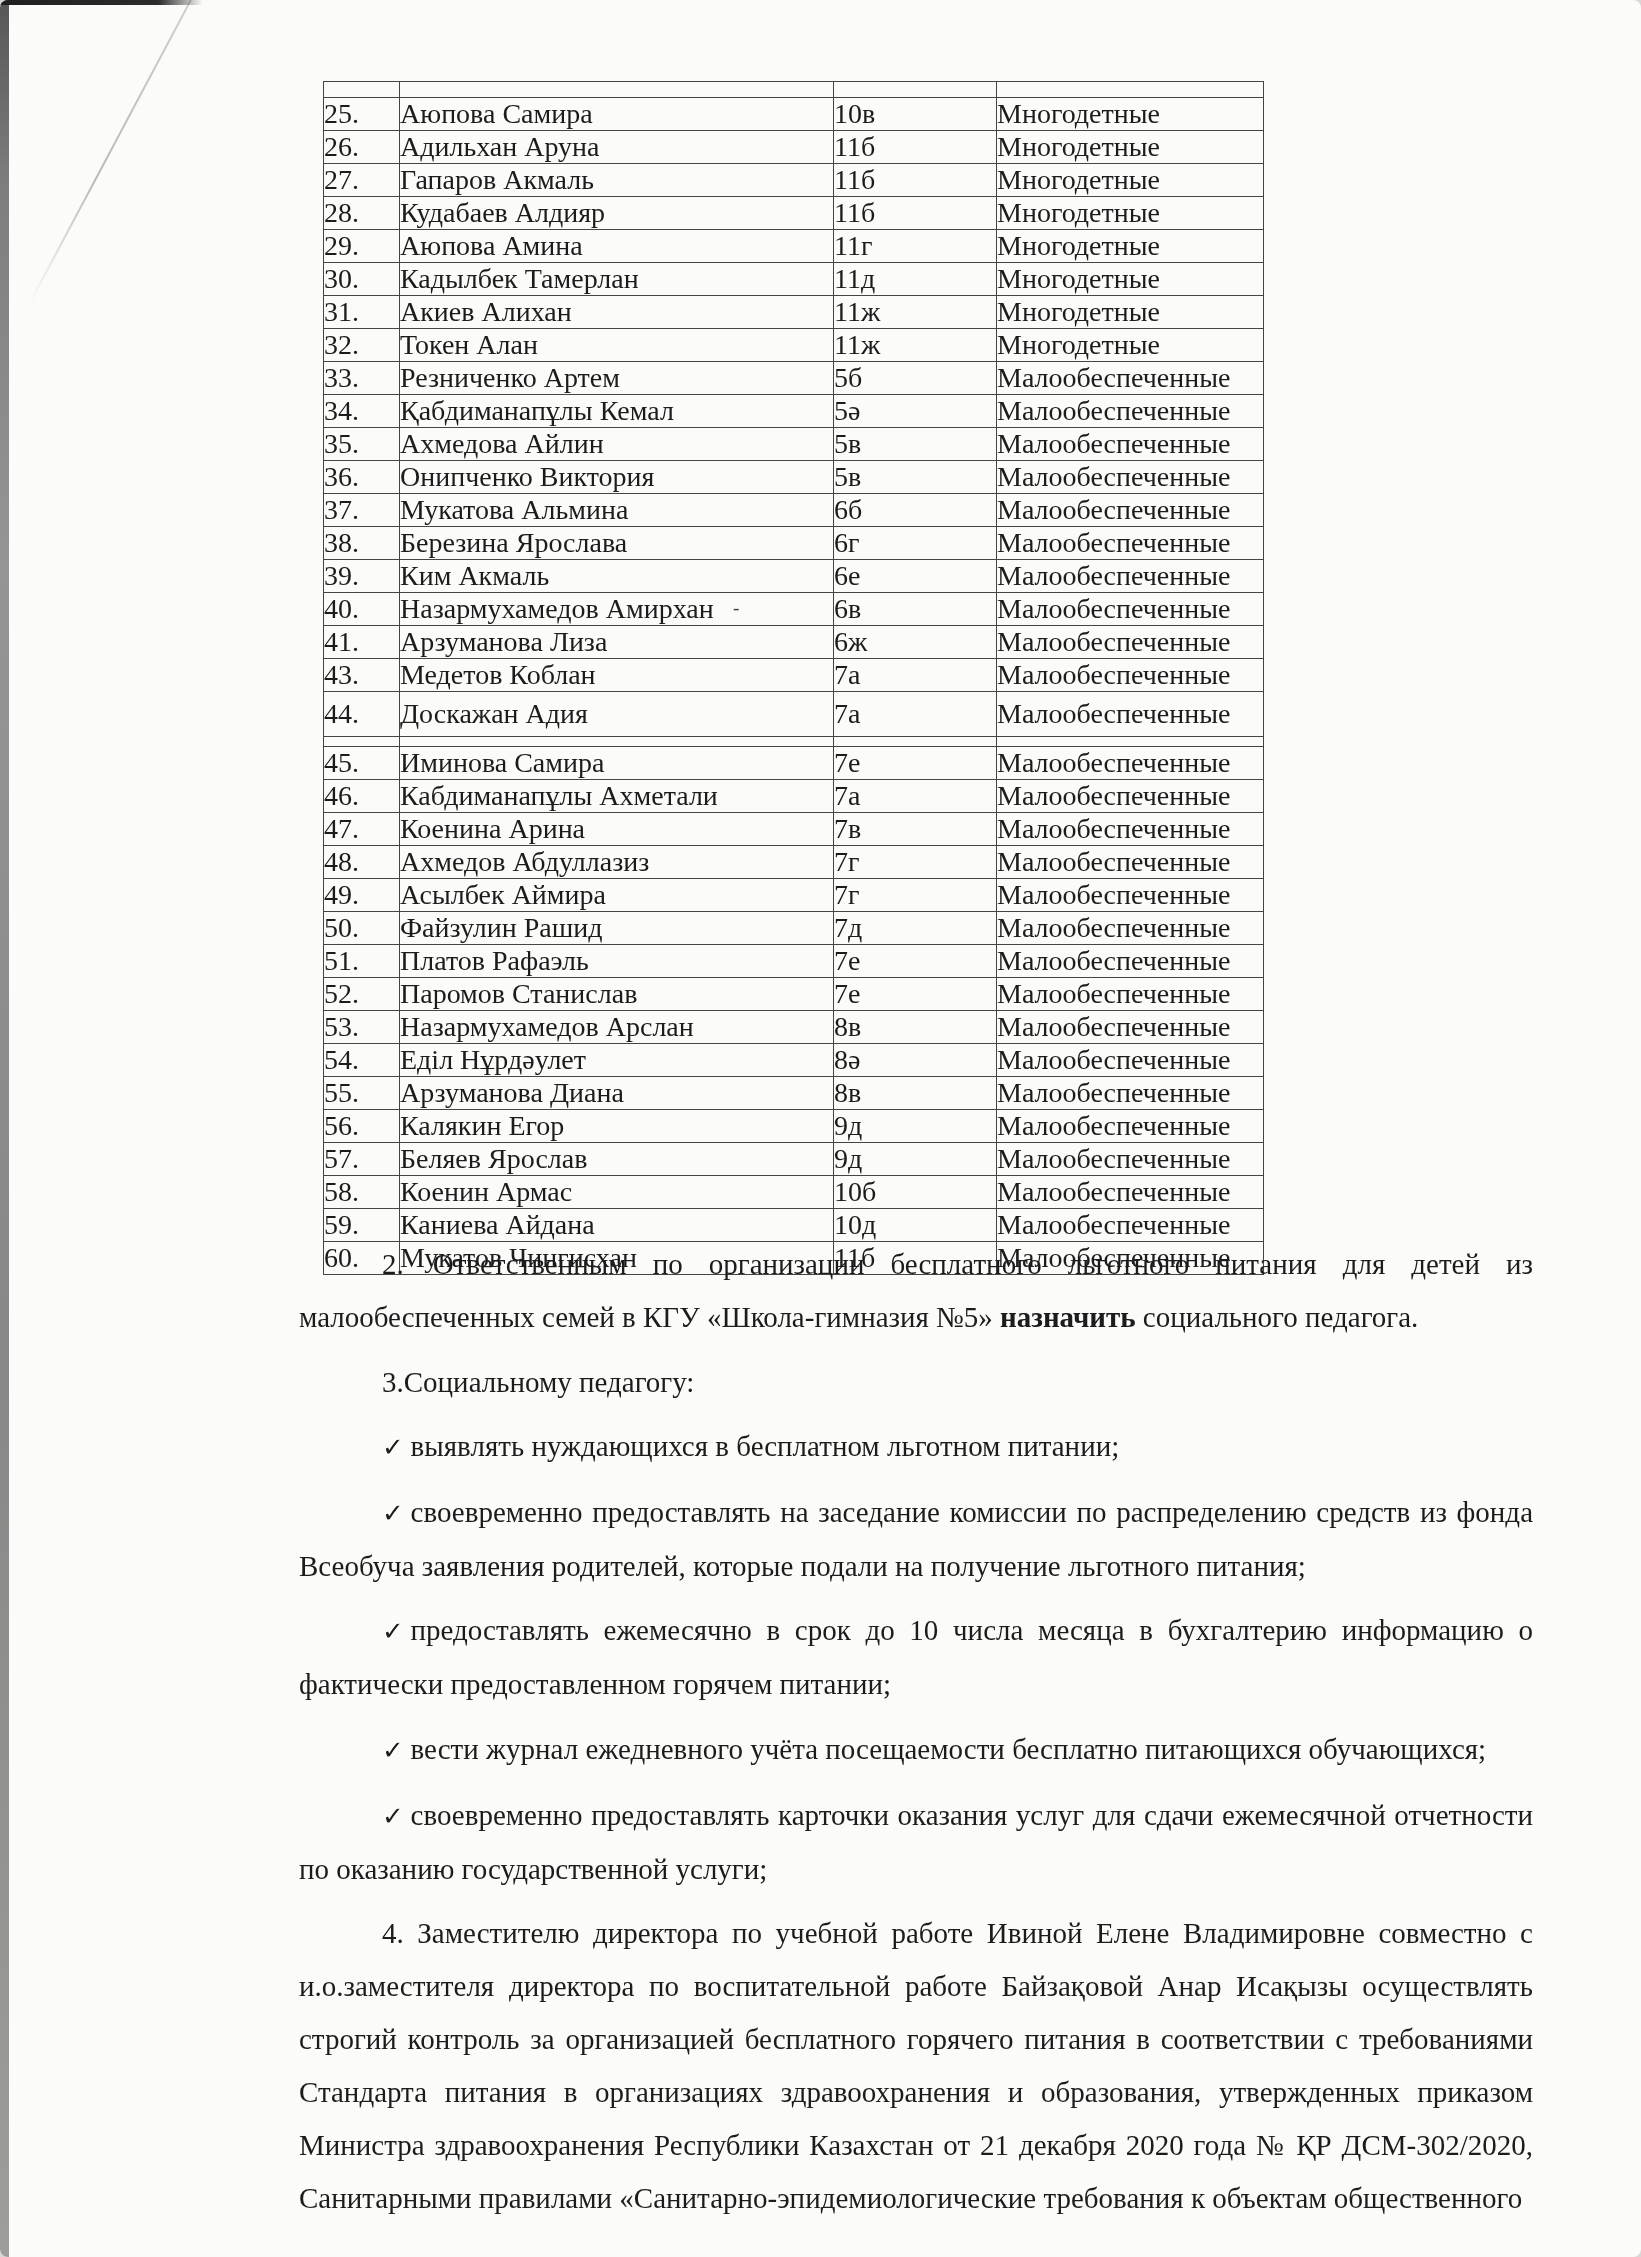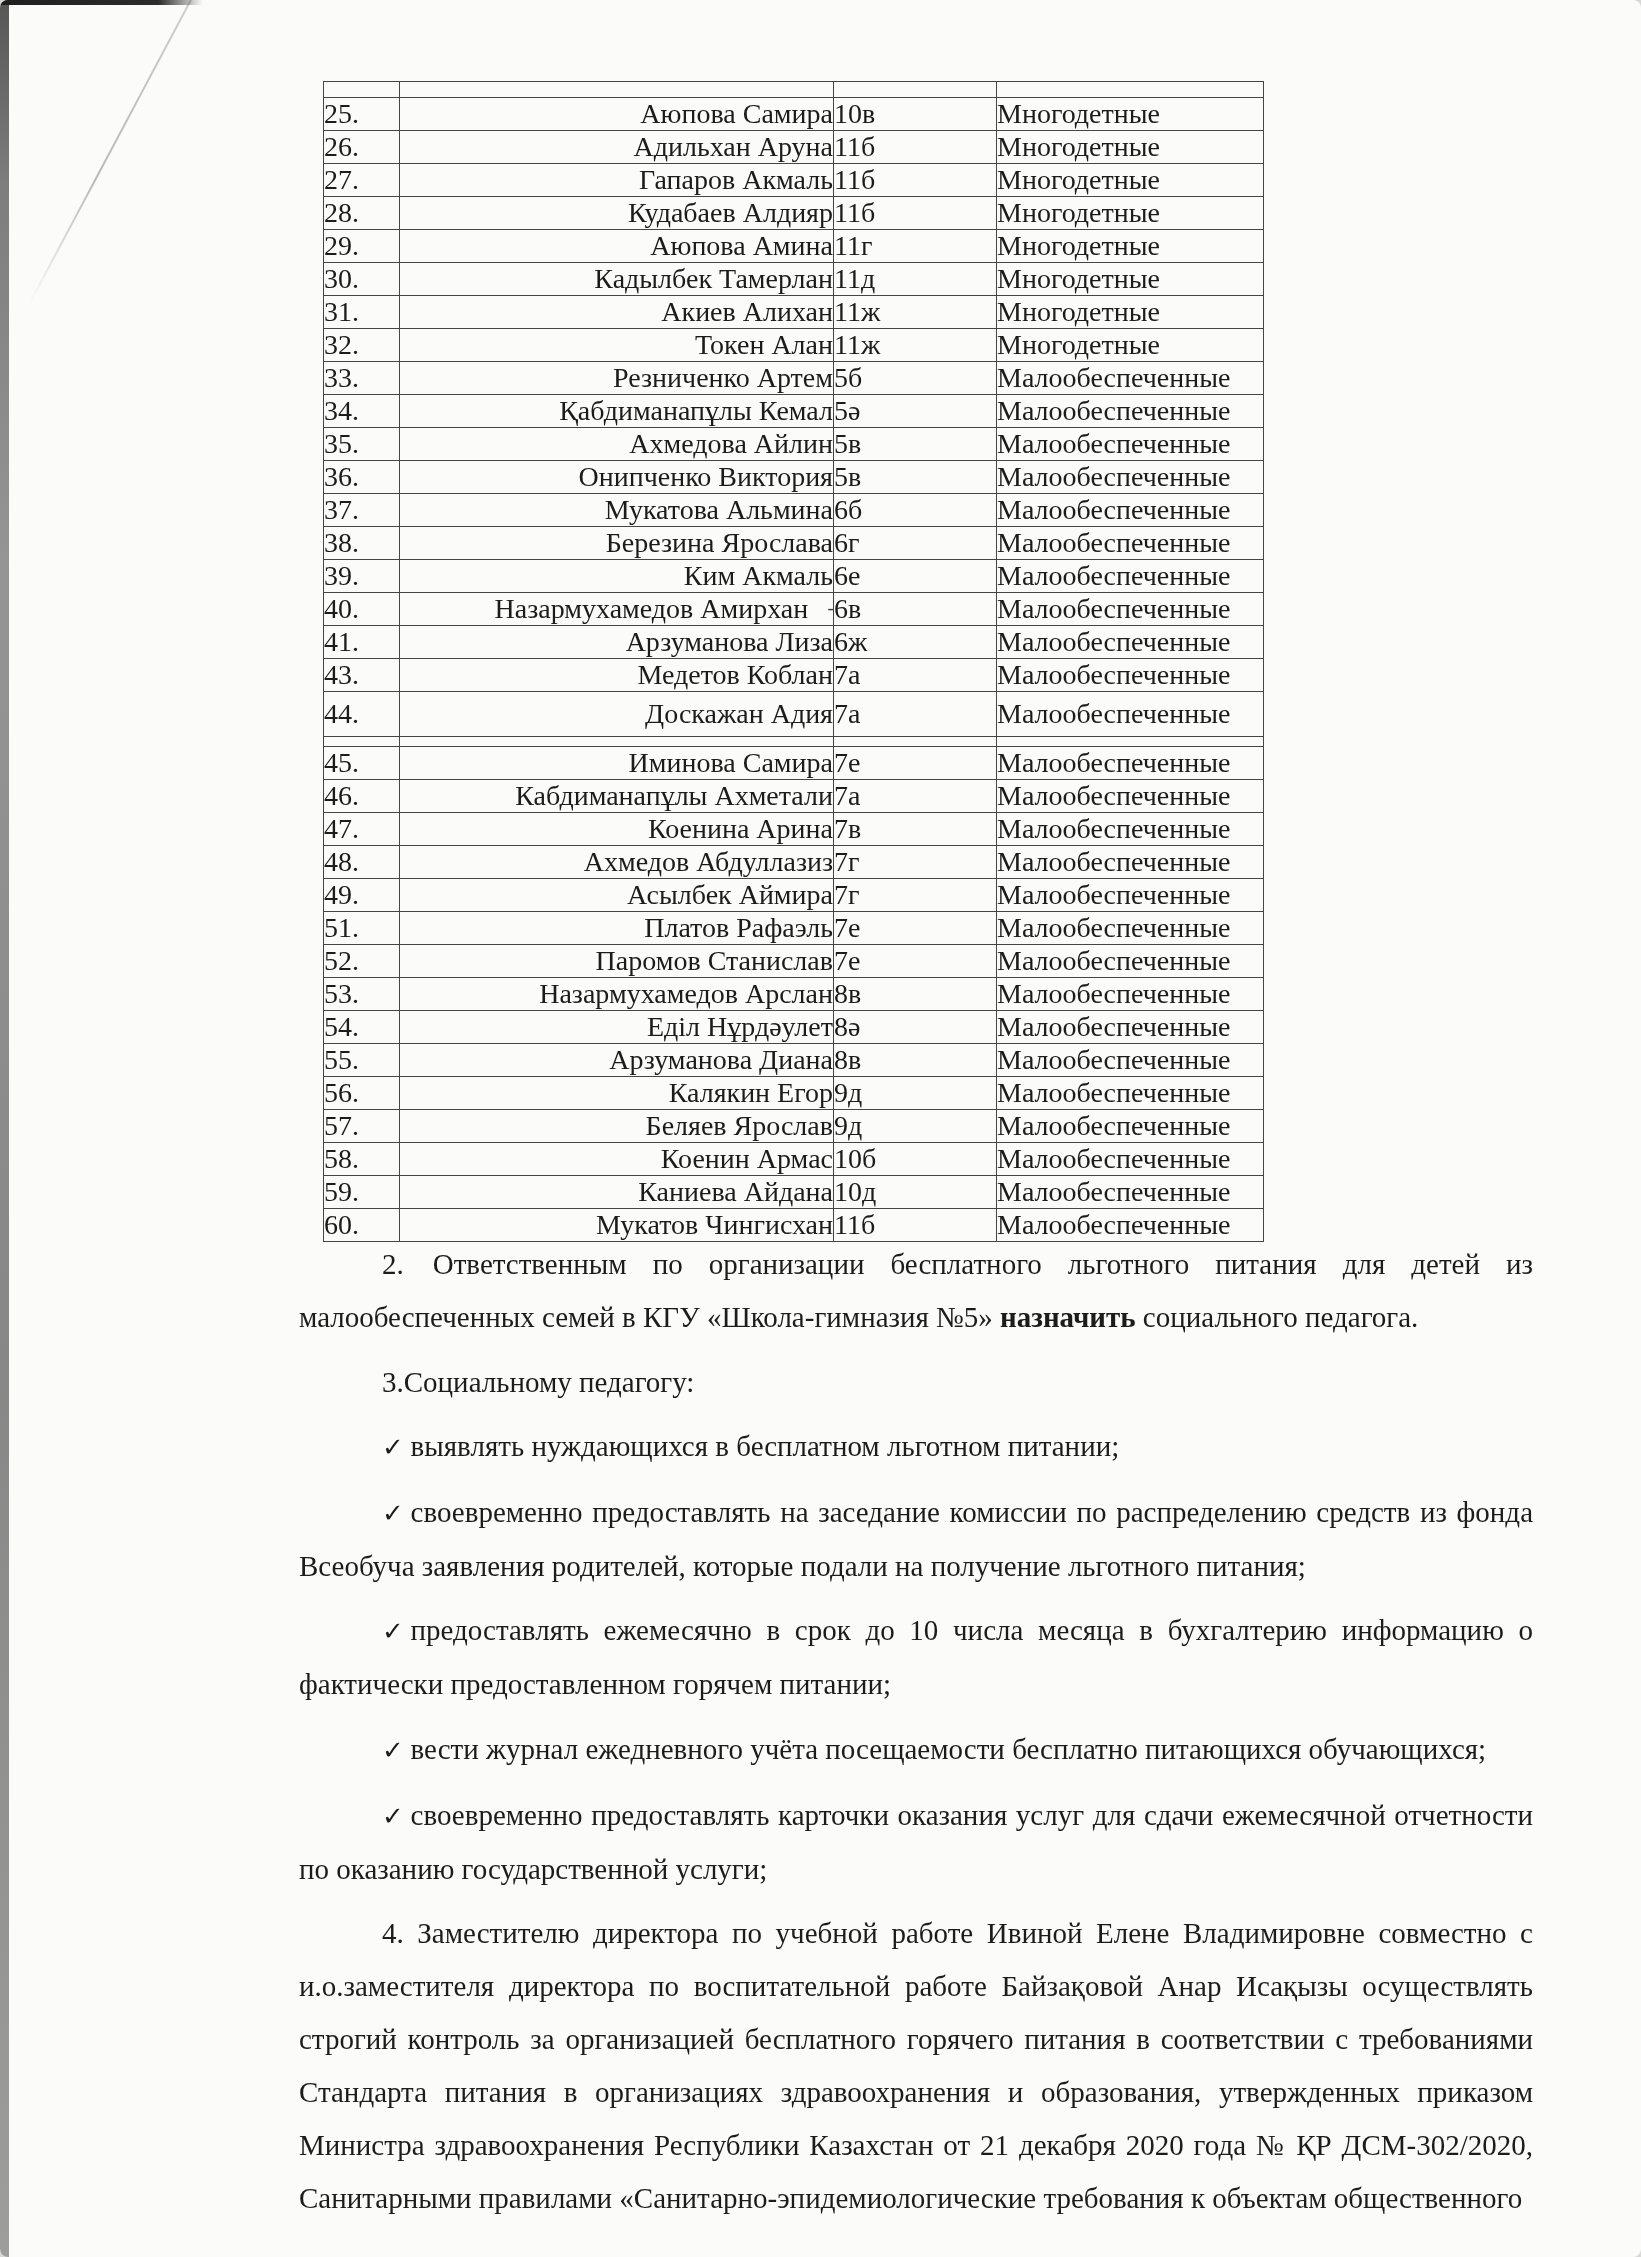--- a/index.html
+++ b/index.html
@@ -38,21 +38,21 @@
     font-size:28px;
   }
   table.students td{
     border:1.9px solid #454545;
     vertical-align:middle;
     overflow:hidden;white-space:nowrap;
     padding:0;
     height:30px;
   }
   td.c-num{width:75px;padding-left:19.3px;}
-  td.c-name{width:433px;padding-left:23px;text-align:right;}
+  td.c-name{width:433px;padding-left:23px;}
   td.c-grade{width:162px;padding-left:23px;margin-left:8px;}
   td.c-category{width:266px;padding-left:15.4px;}
   tr.stub td{height:15.4px;}
   tr.tall td{height:44px;}
   tr.spacer td{height:8.7px;}
   .pen-mark{
     display:inline-block;margin-left:19.3px;
     font-size:19.3px;color:#3c3c3c;transform:translateY(-3.9px);
     letter-spacing:-1px;
   }
@@ -232,20 +232,26 @@
           <td class="c-grade"><span>7г</span></td>
           <td class="c-category"><span>Малообеспеченные</span></td>
         </tr>
         <tr>
           <td class="c-num"><span>49.</span></td>
           <td class="c-name"><span>Асылбек Аймира</span></td>
           <td class="c-grade"><span>7г</span></td>
           <td class="c-category"><span>Малообеспеченные</span></td>
         </tr>
         <tr>
+          <td class="c-num"><span>50.</span></td>
+          <td class="c-name"><span>Файзулин Рашид</span></td>
+          <td class="c-grade"><span>7д</span></td>
+          <td class="c-category"><span>Малообеспеченные</span></td>
+        </tr>
+        <tr>
           <td class="c-num"><span>51.</span></td>
           <td class="c-name"><span>Платов Рафаэль</span></td>
           <td class="c-grade"><span>7е</span></td>
           <td class="c-category"><span>Малообеспеченные</span></td>
         </tr>
         <tr>
           <td class="c-num"><span>52.</span></td>
           <td class="c-name"><span>Паромов Станислав</span></td>
           <td class="c-grade"><span>7е</span></td>
           <td class="c-category"><span>Малообеспеченные</span></td>

